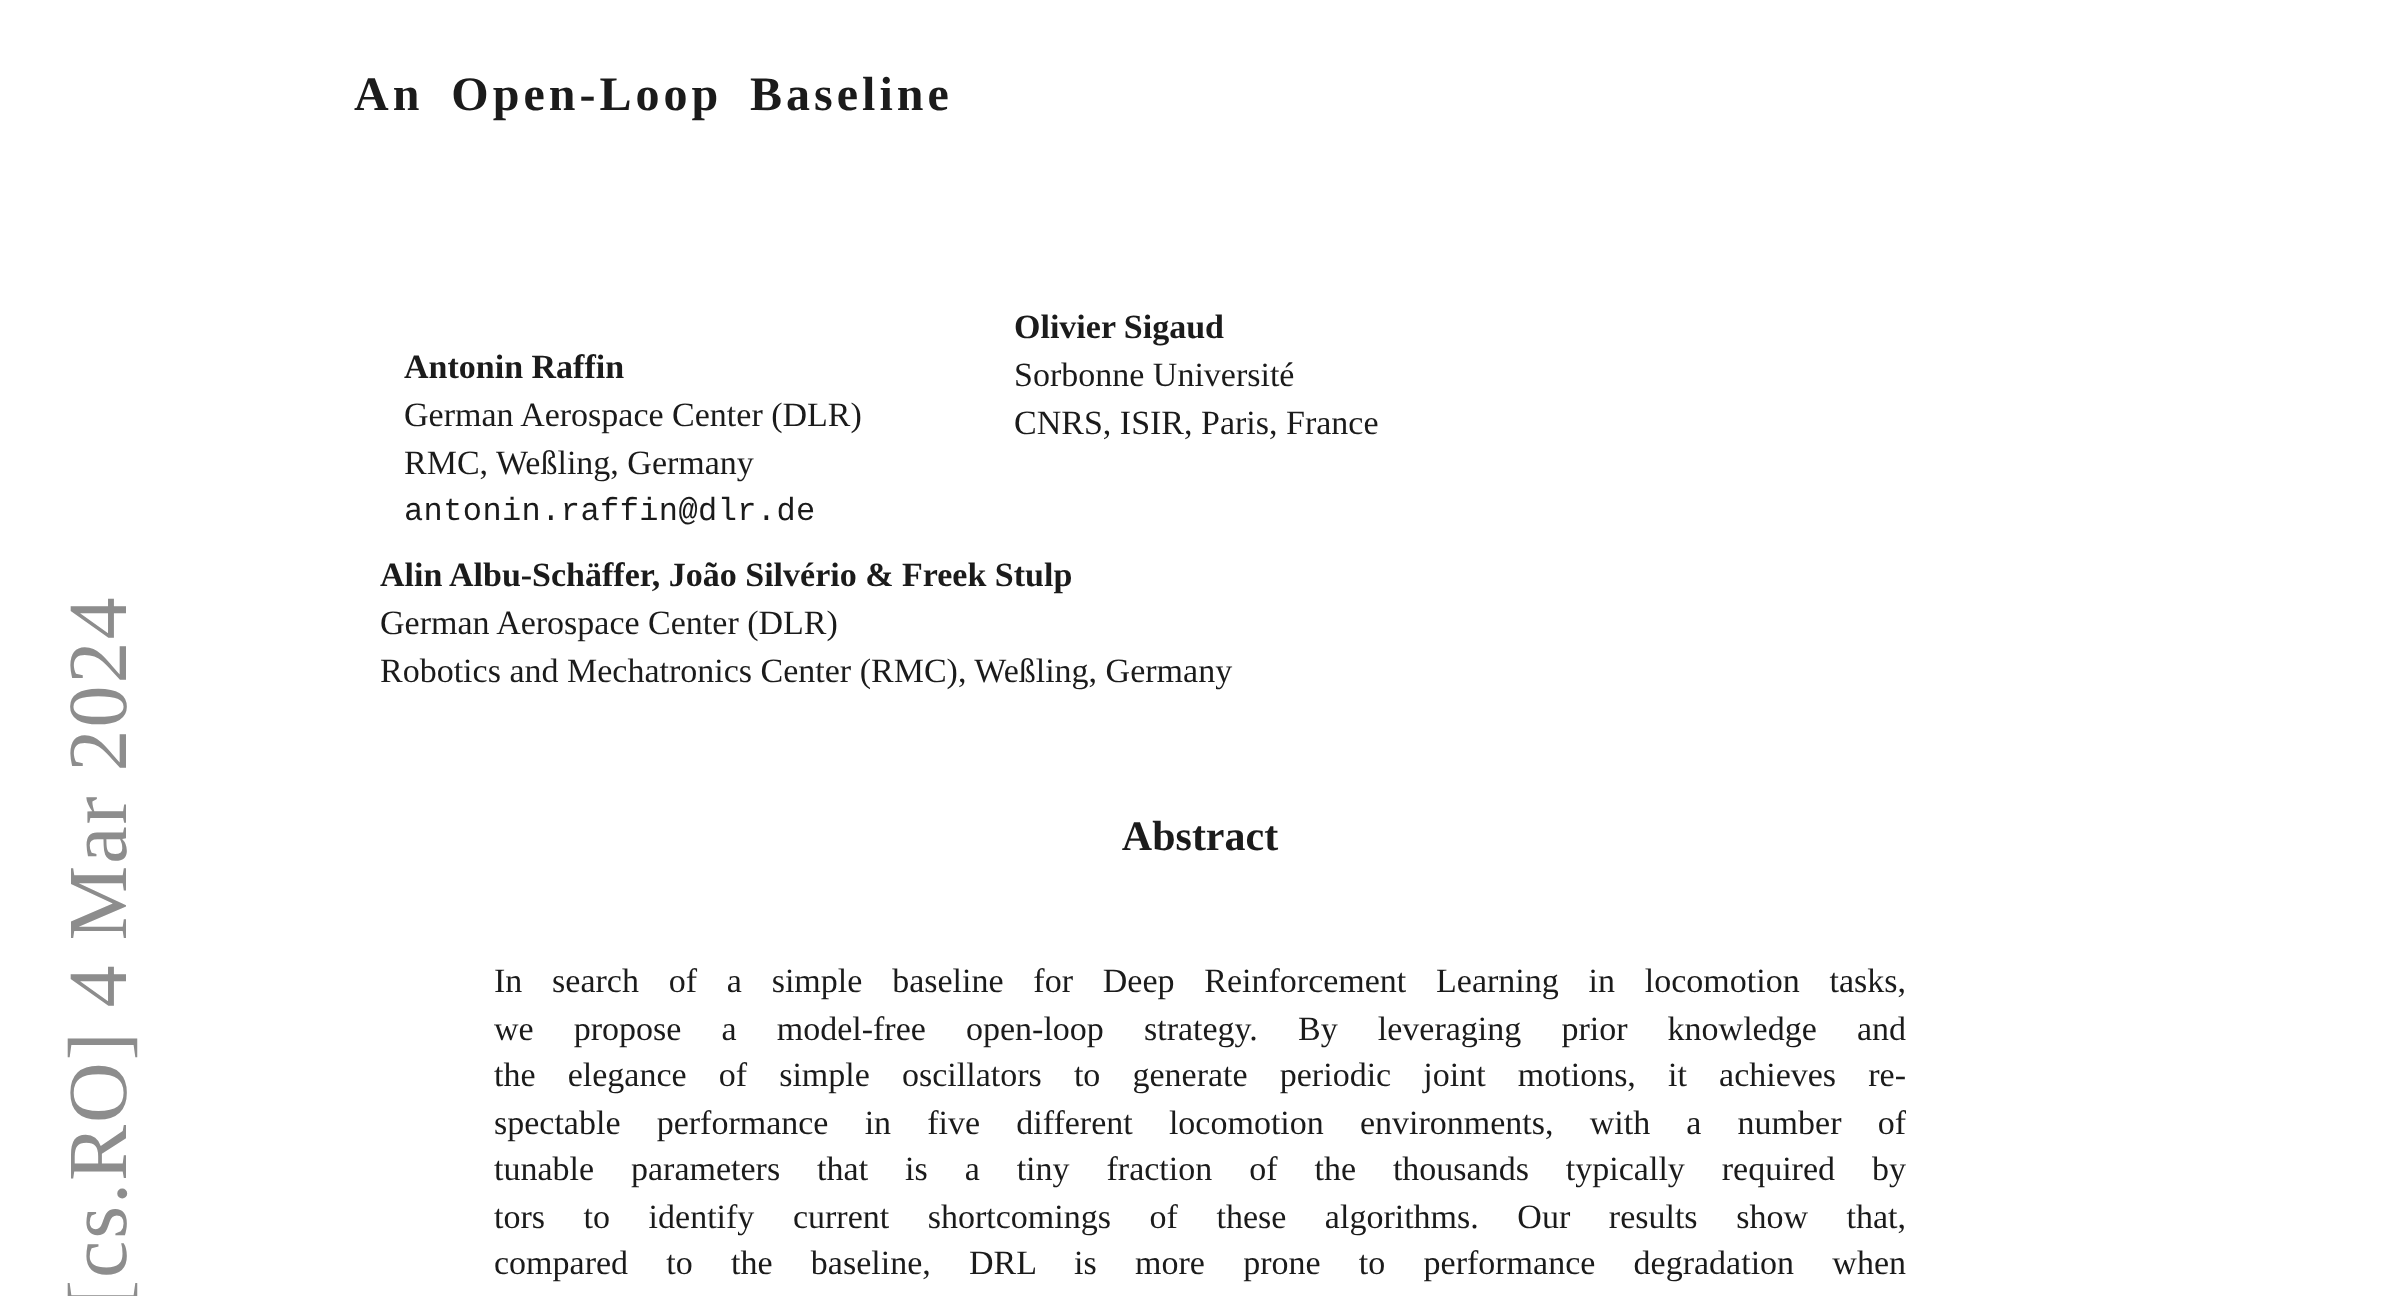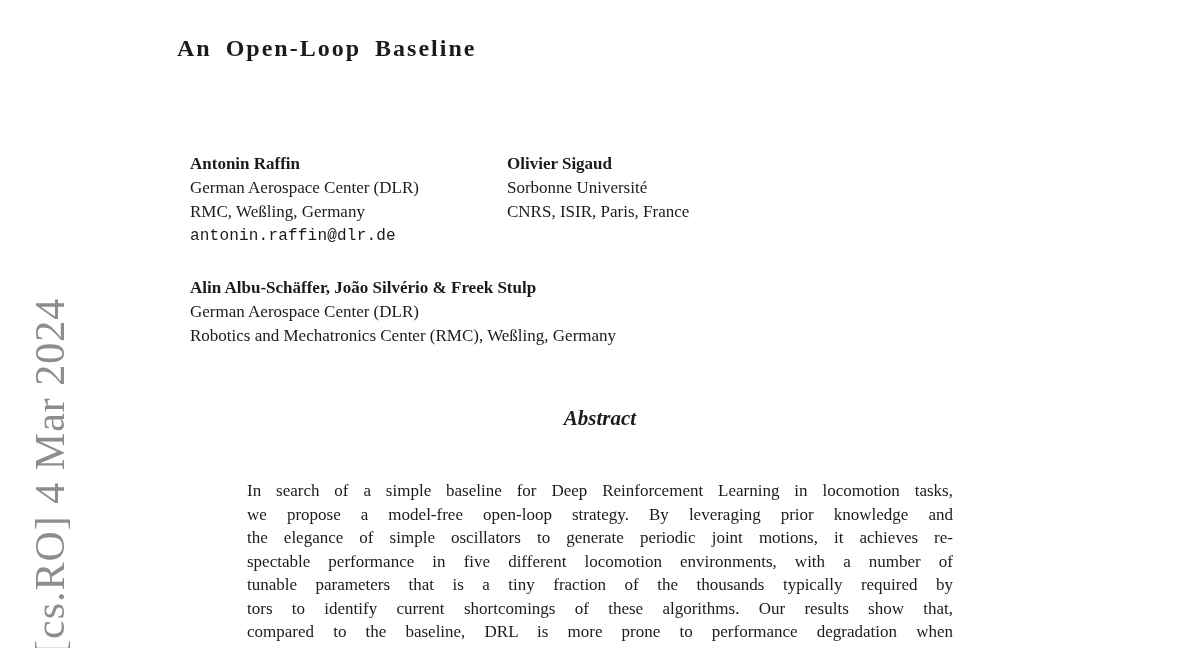--- a/index.html
+++ b/index.html
@@ -42,21 +42,21 @@
     white-space: nowrap;
   }
   
   .author-col {
     position: absolute;
     top: 152px;
     font-size: 17px;
     line-height: 24px;
     white-space: nowrap;
   }
-  #author-col-1 { left: 190px; }
+  #author-col-1 { left: 202px; margin-top: 20px; }
   #author-col-2 { left: 507px; }
   #author-col-3 { left: 757px; }
   .author-name { font-weight: bold; }
   .author-email {
     font-family: "Liberation Mono", monospace;
     font-size: 16px;
     letter-spacing: 0.2px;
   }
   #author-row2 {
     position: absolute;
@@ -68,21 +68,20 @@
   }
   
   #abstract-heading {
     position: absolute;
     left: 247px;
     top: 406px;
     width: 706px;
     text-align: center;
     font-weight: bold;
     font-size: 21px;
-    font-style: italic;
   }
   #abstract-body {
     position: absolute;
     left: 247px;
     top: 479px;
     width: 706px;
     font-size: 17px;
   }
   .abs-line {
     height: 23.5px;

